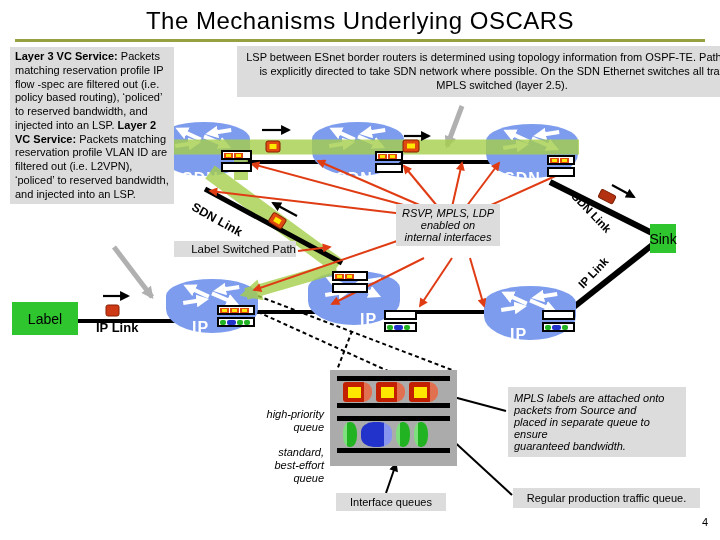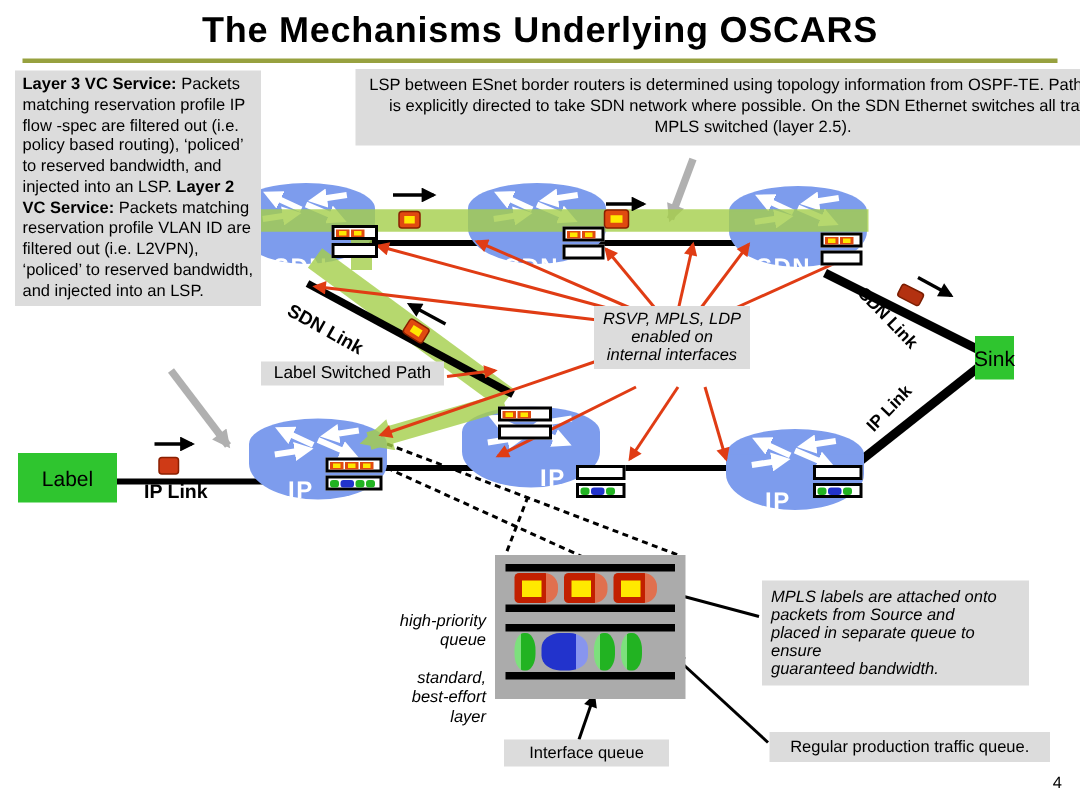--- a/index.html
+++ b/index.html
@@ -1,18 +1,18 @@
 <!DOCTYPE html>
 <html style="--accent-rule: #97a13f; --router-blue: #7d9ced; --lsp-green: #a5cf4a; --endpoint-green: #2fc52f; --rsvp-red: #e03c14; --callout-gray: #dcdcdc; --queue-panel-gray: #ababab; --packet-red: #c22000; --packet-yellow: #ffe800; --packet-green: #22b322; --packet-blue: #2233cc;"><head>
 <meta charset="utf-8">
 <style>
   html,body{margin:0;padding:0;background:#888;}
   .slide{position:relative;width:720px;height:540px;background:#fff;overflow:hidden;
          font-family:"Liberation Sans","DejaVu Sans",sans-serif;color:#000;margin:0 auto;}
-  .abs{position:absolute;font-weight:bold;}
+  .abs{position:absolute;}
   .overlay{position:absolute;left:0;top:0;width:720px;height:540px;pointer-events:none;}
   #svg-under{z-index:1;}
   .node{position:absolute;z-index:2;}
   #svg-over{z-index:3;}
   .lbl,.qbox,.qpanel,.callout{position:absolute;z-index:4;}
 
   .title{left:0;right:0;top:7px;text-align:center;font-size:24px;letter-spacing:.5px;}
   .rule{left:15px;top:39px;width:690px;height:3px;background:var(--accent-rule);}
 
   .callout{background:var(--callout-gray);font-size:11px;line-height:1.25;}
@@ -311,21 +311,21 @@
         <span class="pk-g"></span>
         <span class="pk-b"></span>
         <span class="pk-g"></span>
       </div>
   </div>
 
   <div class="lbl rot" style="left:196px;top:200px;transform:rotate(29deg);font-size:12.5px">SDN Link</div>
   <div class="lbl rot" style="left:578px;top:190px;transform:rotate(46deg);font-size:11.5px">SDN Link</div>
   <div class="lbl rot" style="left:576px;top:282px;transform:rotate(-46deg);font-size:11.5px">IP Link</div>
   <div class="lbl" style="left:96px;top:320px;font-weight:bold;font-size:13px">IP Link</div>
-  <div class="lbl graybg" style="left:174px;top:241px;width:122px;text-align:center;padding:2px 0;font-size:11.5px">Label Switched Path</div>
+  <div class="lbl graybg" style="left:174px;top:241px;width:122px;text-align:right;padding:2px 0;font-size:11.5px">Label Switched Path</div>
   <div class="lbl graybg pre" style="left:396px;top:204px;width:104px;text-align:center;padding:3px 0">RSVP, MPLS, LDP
 enabled on
 internal interfaces</div>
 
   <div class="qpanel">
     <div class="rail rail1">
       <span class="bigpk-r">
           <i></i>
         </span>
       <span class="bigpk-r">
@@ -339,23 +339,23 @@
       <span class="bigpk-g"></span>
       <span class="bigpk-b"></span>
       <span class="bigpk-g"></span>
       <span class="bigpk-g"></span>
     </div>
   </div>
   <div class="lbl qlabel pre" style="left:236px;top:381px;width:88px">high-priority
 queue</div>
   <div class="lbl qlabel pre" style="left:236px;top:419px;width:88px">standard,
 best-effort
-layer</div>
+queue</div>
 
   <div class="lbl graybg pre" style="left:508px;top:387px;width:178px;padding:5px 6px;box-sizing:border-box">MPLS labels are attached onto
 packets from Source and
 placed in separate queue to ensure
 guaranteed bandwidth.</div>
   <div class="lbl graybg" style="left:513px;top:488px;width:187px;text-align:center;padding:4px 0">Regular production traffic queue.</div>
-  <div class="lbl graybg" style="left:336px;top:493px;width:110px;text-align:center;padding:3px 0">Interface queue</div>
+  <div class="lbl graybg" style="left:336px;top:493px;width:110px;text-align:center;padding:3px 0">Interface queues</div>
 
   <div class="pagenum">4</div>
 </div>
 
 </body></html>

